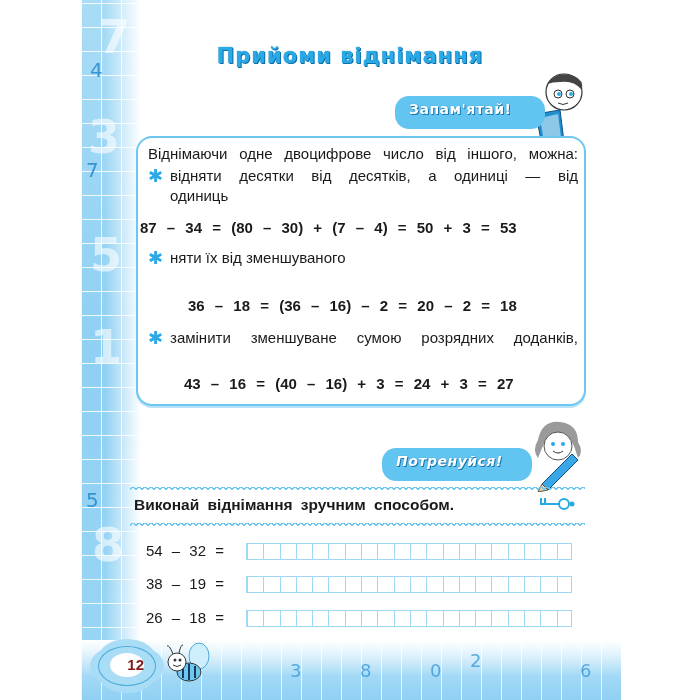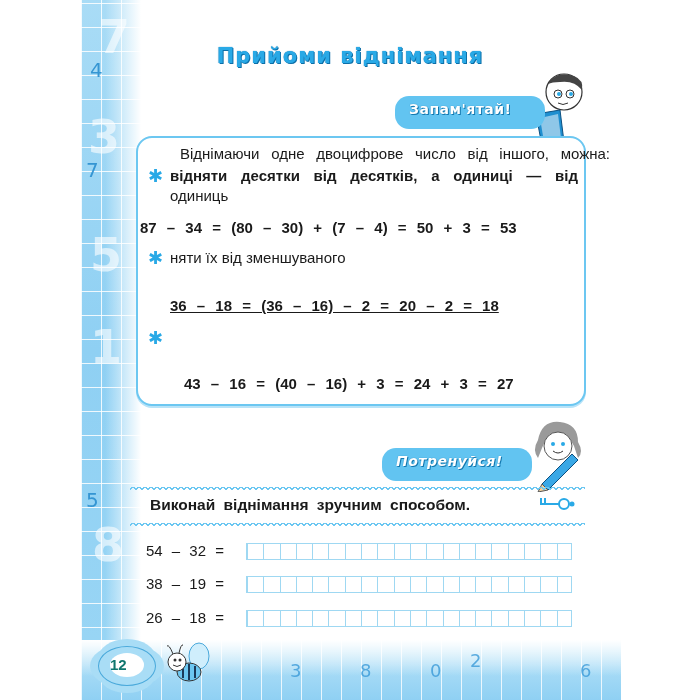--- a/index.html
+++ b/index.html
@@ -44,54 +44,54 @@
   }
   .pill-remember { left:395px; top:96px; width:150px; }
   .pill-train { left:382px; top:448px; width:150px;font-style:italic; }
 
   .rule-box {
     position:absolute; left:136px; top:136px; width:450px; height:270px;
     border:2px solid #6cc7f1; border-radius:16px; background:#ffffff;
     box-shadow: 0 2px 0 #b8e3f8;
   }
   .rule-box p, .rule-box .item, .rule-box .eq { position:absolute; font-size:15px; line-height:20px; }
-  .intro { left:10px; top:6px; width:430px; text-align:justify; text-align-last:justify;margin-left:32px; }
+  .intro { left:10px; top:6px; width:430px; text-align:justify; text-align-last:justify; }
   .item { left:10px; width:430px; }
   .item .star { position:absolute; left:0; top:0; color:#29a9e6; font-weight:bold; font-size:18px; }
   .item .txt { position:absolute; left:22px; width:408px; text-align:justify; }
-  .item .txt .l1 { display:block; text-align:justify; text-align-last:justify;font-weight:bold; }
+  .item .txt .l1 { display:block; text-align:justify; text-align-last:justify; }
   .item .txt .l2 { display:block; }
   .eq { font-weight:bold; font-size:15px; word-spacing:6px; white-space:pre; }
 
   .wave {
     position:absolute; left:130px; width:455px; height:6px;
     background: radial-gradient(circle at 3px 6px, transparent 2px, #6cc7f1 2px, #6cc7f1 3px, transparent 3px) 0 0/6px 6px repeat-x;
   }
   .task {
-    position:absolute; left:150px; top:496px; font-weight:bold; font-size:15.5px; word-spacing:4px;text-align:right;
+    position:absolute; left:134px; top:496px; font-weight:bold; font-size:15.5px; word-spacing:4px;text-align:right;
   }
   .task-icon { position:absolute; left:539px; top:496px; width:36px; height:14px; }
 
   .ex-row { position:absolute; left:146px; height:18px; }
   .ex-label { position:absolute; left:0; top:0; font-size:15px; white-space:pre; word-spacing:5px; }
   .grid {
     position:absolute; left:100px; top:1px; height:17px; width:326px;
     border:1px solid #9fd8f2;
     background: repeating-linear-gradient(90deg, #9fd8f2 0 1px, transparent 1px 16.3px);
   }
 
   .flower {
     position:absolute; left:98px; top:646px; width:58px; height:40px;
     background:#a9ddf6; border-radius:50%;
     box-shadow: -8px 0 0 #a9ddf6, 8px 0 0 #a9ddf6, 0 -7px 0 #a9ddf6, 0 7px 0 #a9ddf6;
     border:1px solid #4aa9db;
   }
   .page-num {
     position:absolute; left:110px; top:653px; width:34px; height:24px; border-radius:50%;
-    background:#ffffff; text-align:left; line-height:24px; font-weight:bold; font-size:15px; color:#0f766e;
+    background:#ffffff; text-align:right; line-height:24px; font-weight:bold; font-size:15px; color:#7f1d1d;
   }
 </style>
 </head>
 <body>
 
 <div class="strip"></div>
 <div class="strip-ghost" style="left:98px;top:10px;">7</div>
 <div class="strip-num" style="left:90px;top:58px;">4</div>
 <div class="strip-ghost" style="left:88px;top:110px;">3</div>
 <div class="strip-num" style="left:86px;top:158px;">7</div>
@@ -134,25 +134,26 @@
     </div>
   </div>
   <div class="eq" style="left:2px;top:80px;">87 – 34 = (80 – 30) + (7 – 4) = 50 + 3 = 53</div>
 
   <div class="item" style="top:110px;height:44px;">
     <span class="star">✱</span>
     <div class="txt" style="top:0;">
       <span class="l2">няти їх від зменшуваного</span>
     </div>
   </div>
-  <div class="eq" style="left:32px;top:158px;text-decoration:underline;">36 – 18 = (36 – 16) – 2 = 20 – 2 = 18</div>
+  <div class="eq" style="left:50px;top:158px;">36 – 18 = (36 – 16) – 2 = 20 – 2 = 18</div>
 
   <div class="item" style="top:190px;height:44px;">
     <span class="star">✱</span>
     <div class="txt" style="top:0;">
+      <span class="l1">замінити зменшуване сумою розрядних доданків,</span>
     </div>
   </div>
   <div class="eq" style="left:46px;top:236px;">43 – 16 = (40 – 16) + 3 = 24 + 3 = 27</div>
 </div>
 
 <svg style="position:absolute;left:528px;top:418px;" width="60" height="74" viewBox="0 0 60 74">
   <path d="M10 22 Q14 2 32 4 Q50 6 50 24 Q56 34 50 40 L46 28 Q40 16 30 16 Q18 18 14 30 L10 40 Q4 32 10 22Z" fill="#9a9a9a"></path>
   <circle cx="30" cy="28" r="14" fill="#fff" stroke="#555"></circle>
   <circle cx="25" cy="26" r="2" fill="#29a9e6"></circle>
     <circle cx="35" cy="26" r="2" fill="#29a9e6"></circle>

